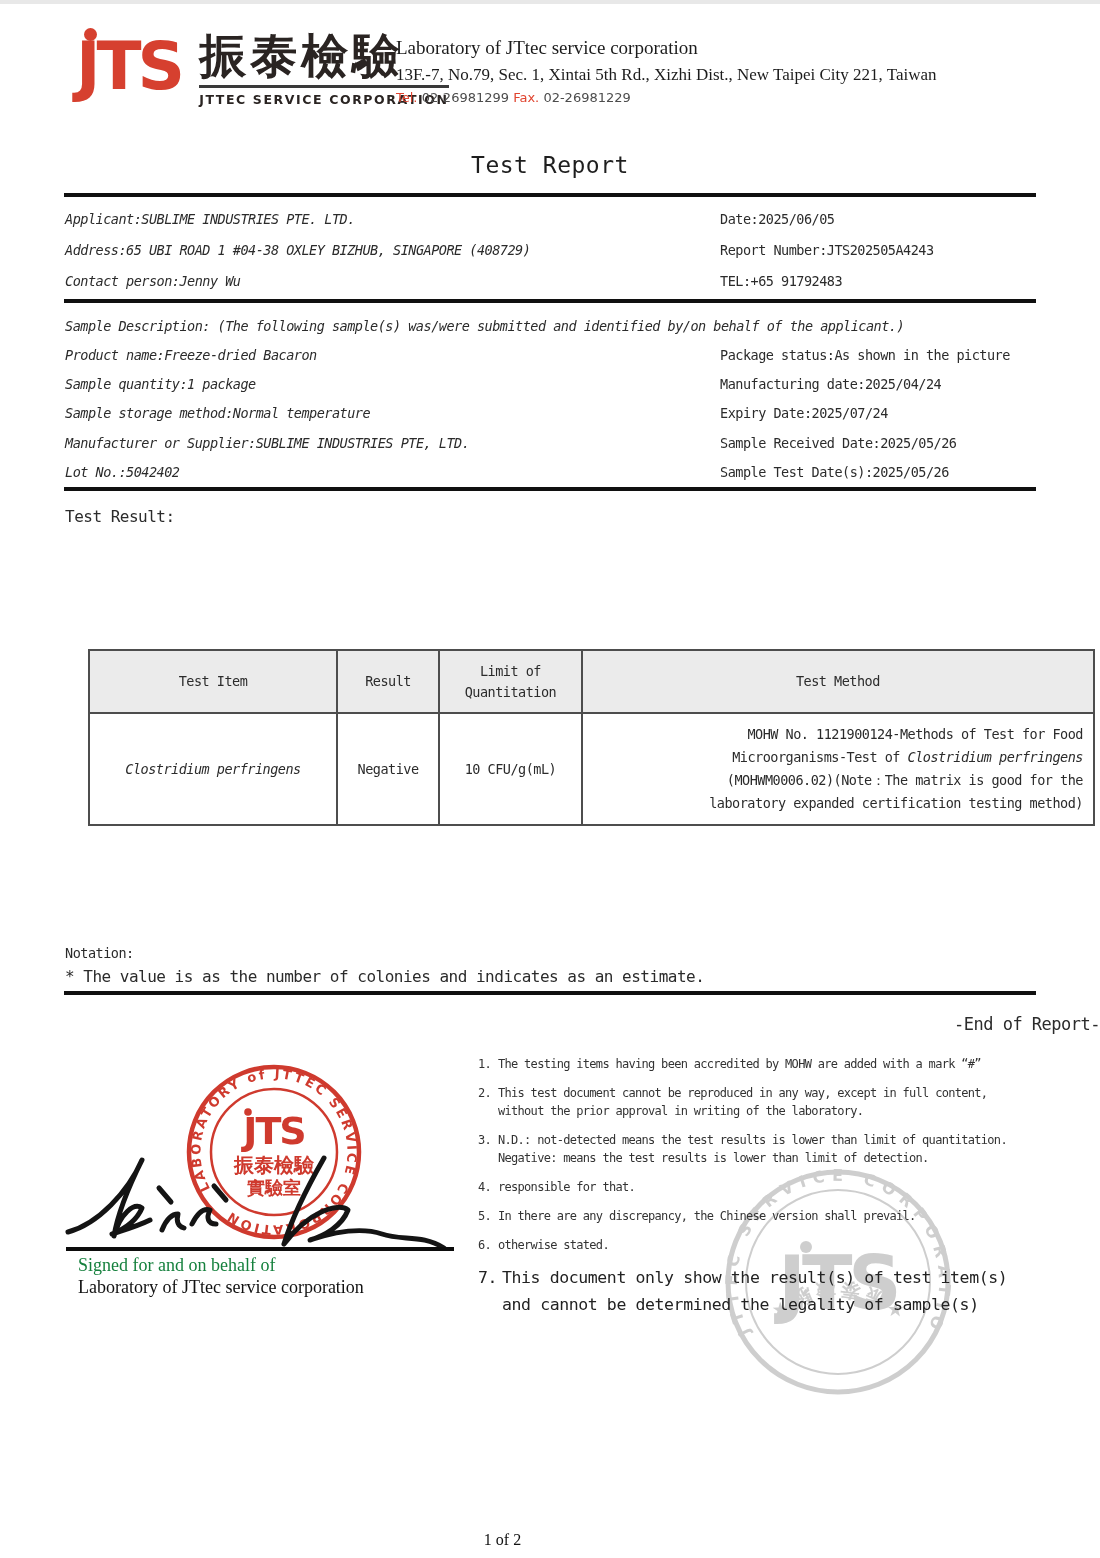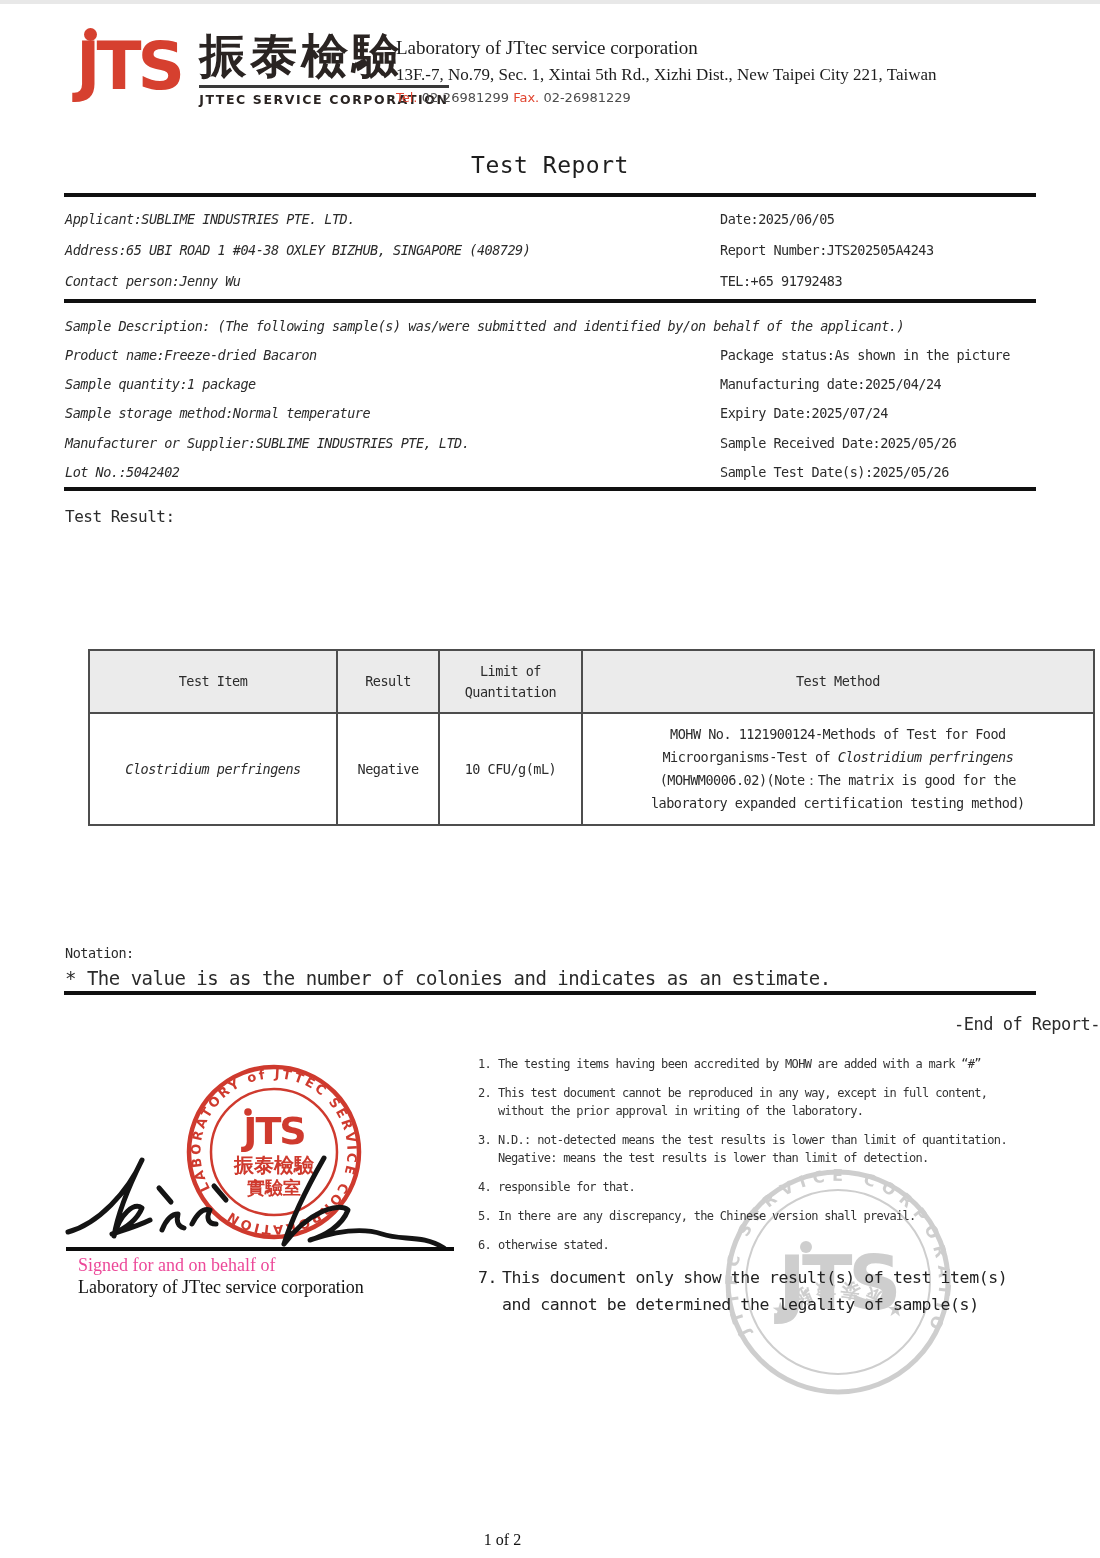--- a/index.html
+++ b/index.html
@@ -34,37 +34,37 @@
   
   .tr-head { position:absolute; left:65px; top:503px; font-size:16px; letter-spacing:-0.5px; }
   
   .tbl { position:absolute; left:88px; top:645px; width:1007px; border-collapse:collapse;
     font-size:13.5px; letter-spacing:-0.5px; color:#2b2b2b; }
   .tbl th, .tbl td { border:2px solid #4d4d4d; font-weight:normal; text-align:center; vertical-align:middle; }
   .tbl th { background:#ebebeb; height:63px; padding:4px 14px; line-height:1.5; }
   .tbl td { height:112px; padding:6px 10px; }
   .tbl .c1{width:228px}.tbl .c2{width:94px}.tbl .c3{width:131px}.tbl .c4{width:471px}
   .italic { font-style:italic; }
-  .mline { line-height:23px; }
+  .mline { line-height:23px;text-align:right; }
   
   .notation-h { position:absolute; left:65px; top:941px; font-size:13.5px; letter-spacing:-0.5px; }
-  .notation-t { position:absolute; left:65px; top:963px; font-size:19px; letter-spacing:-0.5px; }
+  .notation-t { position:absolute; left:65px; top:963px; font-size:16px; letter-spacing:-0.5px; }
   .eor { position:absolute; left:0; top:1010px; width:100%; text-align:right; font-size:17px; letter-spacing:-0.5px; }
   
   .notes { position:absolute; left:478px; top:1051px; width:545px; z-index:3; }
   .note { display:flex; margin-bottom:11px; font-size:12px; letter-spacing:-0.7px; line-height:1.5; color:#333; }
   .note-num { width:20px; flex:0 0 20px; }
   .note.big { font-size:16.5px; letter-spacing:-0.4px; line-height:1.62; color:#222; }
   .note.big .note-num { width:24px; flex:0 0 24px; }
   
   .stamp { position:absolute; left:182px; top:1056px; z-index:2; }
   .wmark { position:absolute; left:710px; top:1150px; z-index:1; opacity:0.85; }
   .sig { position:absolute; left:62px; top:1146px; z-index:4; }
   .sig-line { position:absolute; left:66px; top:1243px; width:388px; height:3.5px; background:#0c0c0c; z-index:5; }
-  .sig-t1 { position:absolute; left:78px; top:1251px; font-family:"Liberation Serif", serif; font-size:18px; color:#ec4899; }
+  .sig-t1 { position:absolute; left:78px; top:1251px; font-family:"Liberation Serif", serif; font-size:18px; color:#15803d; }
   .sig-t2 { position:absolute; left:78px; top:1273px; font-family:"Liberation Serif", serif; font-size:18px; color:#111; }
   
   .footer { position:absolute; left:0; top:1527px; width:1005px; text-align:center;
     font-family:"Liberation Serif", serif; font-size:16px; color:#111; }
 </style>
 </head>
 <body>
 
 <div class="page">
 

